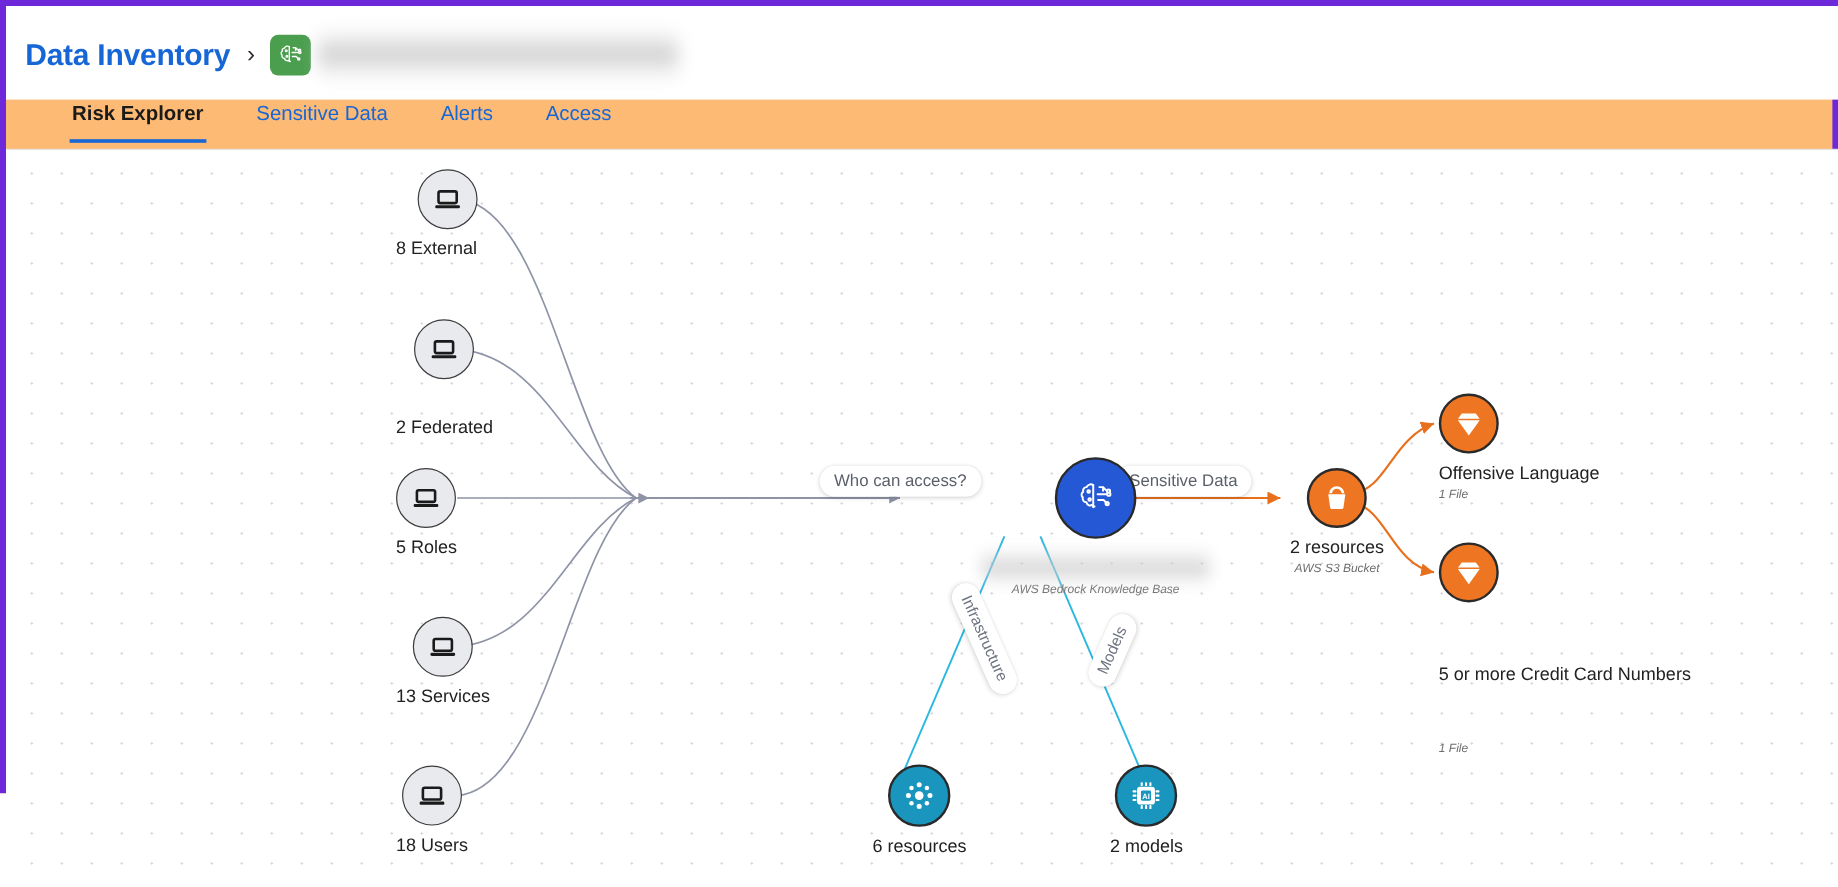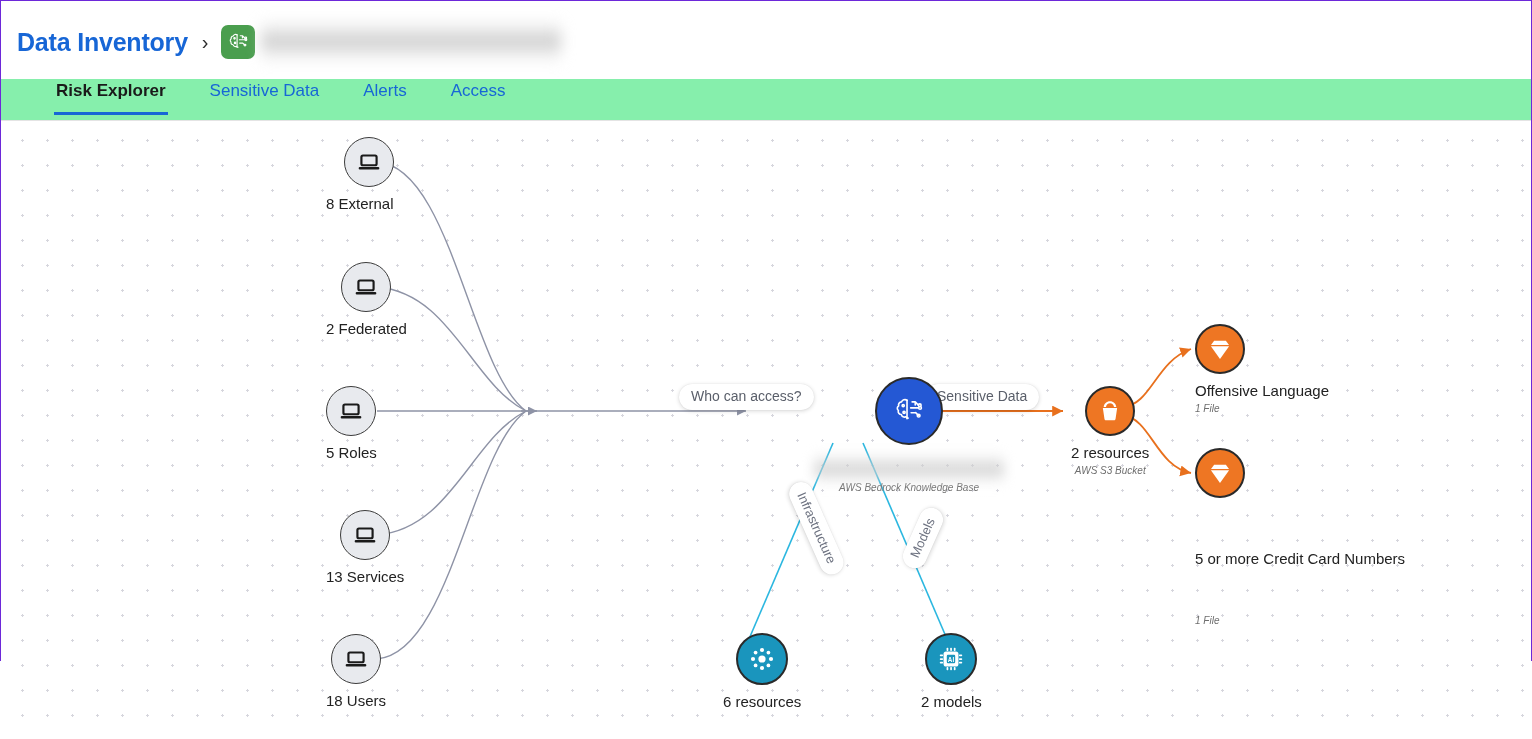--- a/index.html
+++ b/index.html
@@ -5,22 +5,22 @@
   * { box-sizing: border-box; margin: 0; padding: 0; }
   html, body {
     width: 1532px; height: 739px;
     font-family: "Liberation Sans", sans-serif;
     background: #ffffff;
     overflow: hidden;
   }
   #app {
     position: relative;
     width: 1532px; height: 661px;
-    border: 1px solid #6d28d9;
-    background: #86efac;
+    border: 5px solid #6d28d9;
+    background: #fdba74;
   }
 
   
   .header {
     position: absolute; top: 0; left: 0;
     width: 1530px; height: 78px;
     background: #fff;
   }
   .breadcrumb {
     position: absolute; left: 16px; top: 18px;
@@ -248,21 +248,21 @@
     <div class="node node-gray" style="left:325px; top:16px;align-items:flex-end;">
       <div class="bubble">
         <svg width="26" height="26" viewBox="0 0 24 24" fill="none" stroke="#1a1a1a" stroke-width="2" stroke-linejoin="round">
           <rect x="5" y="6" width="14" height="9" rx="1.4"></rect>
           <rect x="2.5" y="16.6" width="19" height="2.4" rx="1" fill="#1a1a1a" stroke="none"></rect>
         </svg>
       </div>
       <div class="lbl">8 External</div>
     </div>
 
-    <div class="node node-gray" style="left:325px; top:141px;">
+    <div class="node node-gray" style="left:325px; top:141px;gap:24px;">
       <div class="bubble">
         <svg width="26" height="26" viewBox="0 0 24 24" fill="none" stroke="#1a1a1a" stroke-width="2" stroke-linejoin="round">
           <rect x="5" y="6" width="14" height="9" rx="1.4"></rect>
           <rect x="2.5" y="16.6" width="19" height="2.4" rx="1" fill="#1a1a1a" stroke="none"></rect>
         </svg>
       </div>
       <div class="lbl">2 Federated</div>
     </div>
 
     <div class="node node-gray" style="left:325px; top:265px;">

